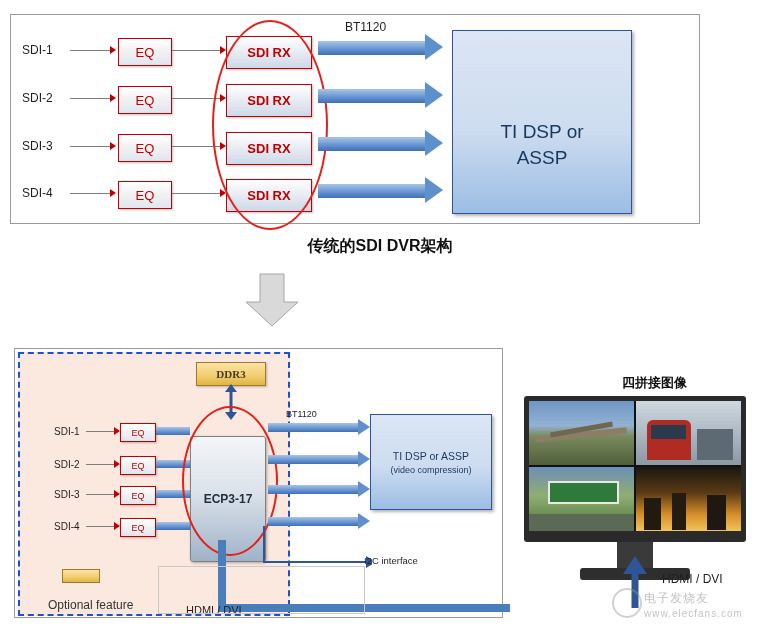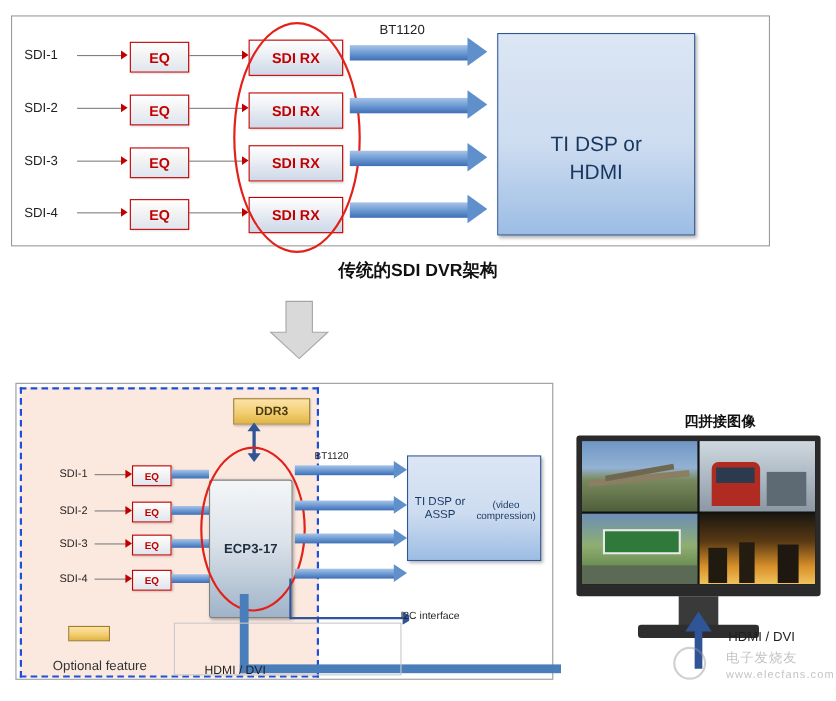--- a/index.html
+++ b/index.html
@@ -16,21 +16,21 @@
   .panel{
     position:absolute;
     background:#ffffff;
     border:1px solid #9a9a9a;
   }
   .eq-box{
     position:absolute;
     border:1px solid #c00000;
     background:linear-gradient(to bottom,#ffffff 0%,#f2f2f2 45%,#dfe6f0 100%);
     color:#c00000;
-    font-weight:bold;
+    font-weight:normal;
     display:flex;align-items:center;justify-content:center;
     box-shadow:1px 1px 2px rgba(0,0,0,.25);
   }
   .sdirx-box{
     position:absolute;
     border:1px solid #c00000;
     background:linear-gradient(to bottom,#ffffff 0%,#eceff5 40%,#cdd8e8 100%);
     color:#c00000;
     font-weight:bold;
     display:flex;align-items:center;justify-content:center;
@@ -144,21 +144,21 @@
     background:#111;
     overflow:hidden;
   }
   .tile{position:relative;overflow:hidden;}
   .monitor-stand{position:absolute;background:#3a3a3a;}
   .monitor-base{position:absolute;background:#2e2e2e;border-radius:3px;}
 
   
   .wm{
     position:absolute;color:rgba(120,120,120,.45);
-    font-size:11px;letter-spacing:1px;margin-left:16px;
+    font-size:11px;letter-spacing:1px;
   }
   .wm-circle{
     position:absolute;border:2px solid rgba(150,150,150,.45);
     border-radius:50%;
   }
 </style>
 </head>
 <body>
 
 <div class="panel" id="top-panel"></div>
@@ -205,34 +205,34 @@
 <div class="fat-arrow" style="left:318px;top:89px;width:108px;"></div>
 <div class="fat-arrow-head" style="left:425px;top:82px;"></div>
 <div class="fat-arrow" style="left:318px;top:137px;width:108px;"></div>
 <div class="fat-arrow-head" style="left:425px;top:130px;"></div>
 <div class="fat-arrow" style="left:318px;top:184px;width:108px;"></div>
 <div class="fat-arrow-head" style="left:425px;top:177px;"></div>
 
 <div class="dsp-box" style="left:452px;top:30px;width:178px;height:182px;">
   <div style="line-height:1.35;font-size:19px;margin-top:45px;">
     <div>TI DSP or</div>
-    <div>HDMI</div>
+    <div>ASSP</div>
   </div>
 </div>
 
 <div class="abs" id="caption1">传统的SDI DVR架构</div>
 
 <svg class="down-arrow" style="left:243px;top:272px;" width="58" height="58">
   <polygon points="17,2 41,2 41,30 55,30 29,54 3,30 17,30" fill="#d9d9d9" stroke="#a6a6a6" stroke-width="1"></polygon>
 </svg>
 
 <div class="panel" id="bottom-panel"></div>
 <div id="bottom-dashed"></div>
 
-<div class="ddr3-box" style="left:212px;top:362px;width:68px;height:22px;">DDR3</div>
+<div class="ddr3-box" style="left:196px;top:362px;width:68px;height:22px;font-family:Liberation Serif, serif;">DDR3</div>
 
 <svg class="abs" style="left:222px;top:384px;" width="18" height="36">
   <line x1="9" y1="6" x2="9" y2="30" stroke="#2f5597" stroke-width="3"></line>
   <polygon points="9,0 3,8 15,8" fill="#2f5597"></polygon>
   <polygon points="9,36 3,28 15,28" fill="#2f5597"></polygon>
 </svg>
 
 <div class="label" style="left:54px;top:426px;font-size:10px;">SDI-1</div>
 <div class="label" style="left:54px;top:459px;font-size:10px;">SDI-2</div>
 <div class="label" style="left:54px;top:489px;font-size:10px;">SDI-3</div>
@@ -264,21 +264,21 @@
 
 <div class="fat-arrow" style="left:268px;top:423px;width:92px;height:9px;"></div>
 <div class="fat-arrow-head" style="left:358px;top:419px;border-top-width:8px;border-bottom-width:8px;border-left-width:12px;"></div>
 <div class="fat-arrow" style="left:268px;top:455px;width:92px;height:9px;"></div>
 <div class="fat-arrow-head" style="left:358px;top:451px;border-top-width:8px;border-bottom-width:8px;border-left-width:12px;"></div>
 <div class="fat-arrow" style="left:268px;top:485px;width:92px;height:9px;"></div>
 <div class="fat-arrow-head" style="left:358px;top:481px;border-top-width:8px;border-bottom-width:8px;border-left-width:12px;"></div>
 <div class="fat-arrow" style="left:268px;top:517px;width:92px;height:9px;"></div>
 <div class="fat-arrow-head" style="left:358px;top:513px;border-top-width:8px;border-bottom-width:8px;border-left-width:12px;"></div>
 
-<div class="dsp-box" style="left:370px;top:414px;width:120px;height:94px;">
+<div class="dsp-box" style="left:370px;top:414px;width:120px;height:94px;flex-direction:column;">
   <div style="font-size:10.5px;">TI DSP or ASSP</div>
   <div style="font-size:9px;margin-top:3px;">(video compression)</div>
 </div>
 
 <svg class="abs" style="left:262px;top:520px;" width="110" height="48">
   <polyline points="2,6 2,42 104,42" fill="none" stroke="#2f5597" stroke-width="2"></polyline>
   <polygon points="104,36 104,48 114,42" fill="#2f5597"></polygon>
 </svg>
 <div class="label" style="left:364px;top:555px;font-size:9.5px;">I2C interface</div>
 

